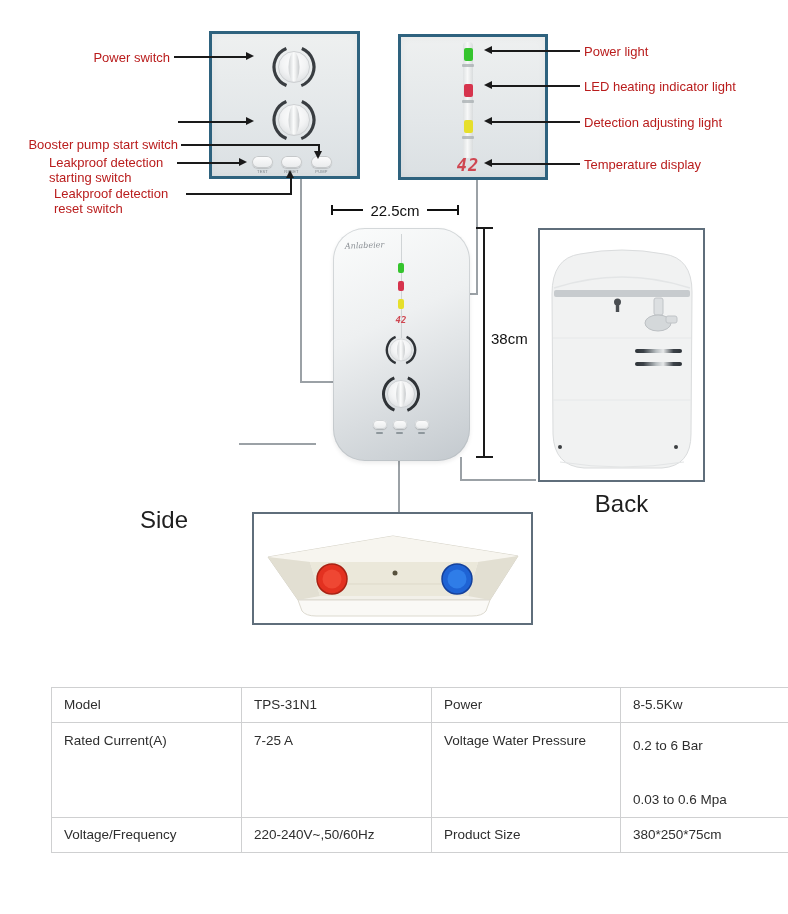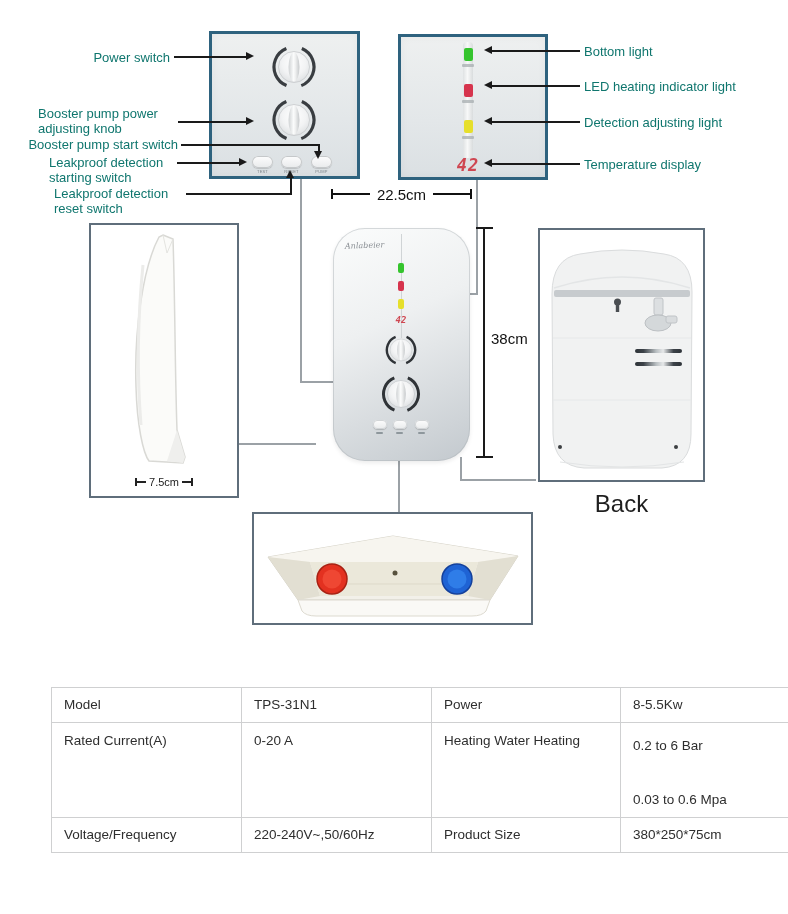--- a/index.html
+++ b/index.html
@@ -1,20 +1,20 @@
 <!DOCTYPE html>
 <html style="--callout-border: #2e627e; --view-border: #5f6e7b; --led-green: #35c42d; --led-red: #d6344d; --led-yellow: #e6df2b; --display-red: #cf4752; --inlet-red: #e33120; --outlet-blue: #1f63d4;"><head>
 <meta charset="utf-8">
 <style>
   html,body{margin:0;padding:0;background:#fff;}
   .canvas{position:relative;width:788px;height:914px;background:#fff;overflow:hidden;
           font-family:"Liberation Sans",sans-serif;}
   .abs{position:absolute;}
   
-  .lab{position:absolute;font-size:13px;line-height:15px;color:#0f766e;white-space:pre-line;}
+  .lab{position:absolute;font-size:13px;line-height:15px;color:#b91c1c;white-space:pre-line;}
   
   .hl{position:absolute;height:2px;background:#1a1a1a;}
   .vl{position:absolute;width:2px;background:#1a1a1a;}
   .gline{background:#9ba1a6;}
   .arr{position:absolute;width:0;height:0;border-style:solid;}
   .arr.r{border-width:4.5px 0 4.5px 8px;border-color:transparent transparent transparent #1a1a1a;}
   .arr.l{border-width:4.5px 8px 4.5px 0;border-color:transparent #1a1a1a transparent transparent;}
   .arr.d{border-width:8px 4.5px 0 4.5px;border-color:#1a1a1a transparent transparent transparent;}
   .arr.u{border-width:0 4.5px 8px 4.5px;border-color:transparent transparent #1a1a1a transparent;}
   
@@ -106,22 +106,20 @@
     </div>
     <div class="cp-btn" style="left:69px;top:122px">
       <span>RESET</span>
     </div>
     <div class="cp-btn" style="left:99px;top:122px">
       <span>PUMP</span>
     </div>
   </div>
 
   <div class="lab" style="left:58px;top:50px;width:112px;text-align:right">Power switch</div>
-  <div class="lab" style="left:38px;top:106px;width:150px">Booster pump power
-adjusting knob</div>
   <div class="lab" style="left:8px;top:137px;width:170px;text-align:right">Booster pump start switch</div>
   <div class="lab" style="left:49px;top:155px;width:140px">Leakproof detection
 starting switch</div>
   <div class="lab" style="left:54px;top:186px;width:140px">Leakproof detection
 reset switch</div>
 
   <div class="hl" style="left:174px;top:56px;width:72px"></div>
   <div class="arr r" style="left:246px;top:52px"></div>
   <div class="hl" style="left:178px;top:121px;width:68px"></div>
   <div class="arr r" style="left:246px;top:117px"></div>
@@ -138,21 +136,21 @@
     <div class="strip" style="left:62px;top:5px;width:10px;height:116px"></div>
     <div class="led" style="left:63px;top:11px;background:var(--led-green,#35c42d)"></div>
     <div class="smudge" style="left:61px;top:27px"></div>
     <div class="led" style="left:63px;top:47px;background:var(--led-red,#d6344d)"></div>
     <div class="smudge" style="left:61px;top:63px"></div>
     <div class="led" style="left:63px;top:83px;background:var(--led-yellow,#e6df2b)"></div>
     <div class="smudge" style="left:61px;top:99px"></div>
     <div class="temp-big" style="left:47px;top:118px;width:40px">42</div>
   </div>
 
-  <div class="lab" style="left:584px;top:44px">Bottom light</div>
+  <div class="lab" style="left:584px;top:44px">Power light</div>
   <div class="lab" style="left:584px;top:79px">LED heating indicator light</div>
   <div class="lab" style="left:584px;top:115px">Detection adjusting light</div>
   <div class="lab" style="left:584px;top:157px">Temperature display</div>
 
   <div class="hl" style="left:492px;top:50px;width:88px"></div>
   <div class="arr l" style="left:484px;top:46px"></div>
   <div class="hl" style="left:492px;top:85px;width:88px"></div>
   <div class="arr l" style="left:484px;top:81px"></div>
   <div class="hl" style="left:492px;top:121px;width:88px"></div>
   <div class="arr l" style="left:484px;top:117px"></div>
@@ -161,21 +159,21 @@
 
   <div class="vl gline" style="left:300px;top:179px;height:204px"></div>
   <div class="hl gline" style="left:300px;top:381px;width:80px"></div>
   <div class="vl gline" style="left:476px;top:180px;height:115px"></div>
   <div class="hl gline" style="left:428px;top:293px;width:50px"></div>
   <div class="hl gline" style="left:239px;top:443px;width:77px"></div>
   <div class="vl gline" style="left:398px;top:461px;height:51px"></div>
   <div class="vl gline" style="left:460px;top:457px;height:24px"></div>
   <div class="hl gline" style="left:460px;top:479px;width:76px"></div>
 
-  <div class="dim-row" style="left:331px;top:186px;width:141px;height:16px">
+  <div class="dim-row" style="left:331px;top:202px;width:128px;height:16px">
     <div class="dim-cap"></div>
     <div class="dim-seg"></div>
     <div class="dim-text">22.5cm</div>
     <div class="dim-seg"></div>
     <div class="dim-cap"></div>
   </div>
   <div class="hl" style="left:476px;top:227px;width:17px"></div>
   <div class="vl" style="left:483px;top:228px;height:229px"></div>
   <div class="hl" style="left:476px;top:456px;width:17px"></div>
   <div class="dim-text abs" style="left:491px;top:330px;padding:0">38cm</div>
@@ -198,35 +196,21 @@
       <ellipse cx="24" cy="24" rx="5.5" ry="14.5" fill="url(#knobGrip)"></ellipse>
     </svg>
     <div class="dev-btn" style="left:40px"></div>
     <div class="dev-btn" style="left:60px"></div>
     <div class="dev-btn" style="left:82px"></div>
     <div class="dev-dash" style="left:43px"></div>
     <div class="dev-dash" style="left:63px"></div>
     <div class="dev-dash" style="left:85px"></div>
   </div>
 
-  <div class="view-box" style="left:89px;top:223px;width:150px;height:275px">
-    <svg class="abs" width="146" height="248" viewBox="0 0 146 248" style="left:0;top:0">
-      <path d="M 72,10 L 82,14 C 84,70 84,150 86,205 L 94,232 L 92,238 L 58,236 C 52,228 46,200 45,162 C 43,105 52,42 68,12 Z" fill="#fbfbf9" stroke="#d9d9d5" stroke-width="1.5"></path>
-      <path d="M 52,40 C 47,90 46,150 50,200" fill="none" stroke="#ececea" stroke-width="3"></path>
-      <path d="M 86,205 L 94,232 L 92,238 L 76,236 Z" fill="#efefed"></path>
-      <path d="M 72,10 L 76,28 L 82,14" fill="none" stroke="#e4e4e0" stroke-width="1"></path>
-    </svg>
-    <div class="dim-row" style="left:25px;bottom:8px;width:96px;justify-content:center">
-      <div class="dim-cap-sm"></div>
-      <div class="dim-seg-sm"></div>
-      <div class="dim-text-sm">7.5cm</div>
-      <div class="dim-seg-sm"></div>
-      <div class="dim-cap-sm"></div>
-    </div>
-  </div>
+  <div class="view-label" style="left:89px;top:506px;width:150px">Side</div>
 
   <div class="view-box" style="left:538px;top:228px;width:167px;height:254px">
     <svg class="abs" width="163" height="250" viewBox="0 0 163 250" style="left:0;top:0">
       <path d="M 12,64 Q 12,28 40,24 Q 82,16 124,24 Q 152,28 152,62 L 151,204 Q 151,236 122,238 L 44,238 Q 14,236 13,204 Z" fill="#f1f2f2" stroke="#dadcdd" stroke-width="1"></path>
       <path d="M 14,58 Q 82,36 150,58" fill="none" stroke="#e3e5e6" stroke-width="1.5"></path>
       <rect x="14" y="60" width="136" height="7" rx="2" fill="#c7cbce"></rect>
       <path d="M 13,108 L 151,108" stroke="#e6e8e9" stroke-width="1"></path>
       <path d="M 13,170 L 151,170" stroke="#e6e8e9" stroke-width="1"></path>
       <circle cx="77.5" cy="72" r="3.5" fill="#4a4e52"></circle>
       <rect x="75.8" y="72" width="3.4" height="10" fill="#4a4e52"></rect>
@@ -268,22 +252,22 @@
       </colgroup>
     <tbody>
       <tr style="height:35px">
         <td>Model</td>
         <td>TPS-31N1</td>
         <td>Power</td>
         <td>8-5.5Kw</td>
       </tr>
       <tr style="height:78px" class="tall">
         <td>Rated Current(A)</td>
-        <td>0-20 A</td>
-        <td>Heating Water Heating</td>
+        <td>7-25 A</td>
+        <td>Voltage Water Pressure</td>
         <td class="preline">0.2 to 6 Bar
 
 0.03 to 0.6 Mpa</td>
       </tr>
       <tr style="height:35px">
         <td>Voltage/Frequency</td>
         <td>220-240V~,50/60Hz</td>
         <td>Product Size</td>
         <td>380*250*75cm</td>
       </tr>

